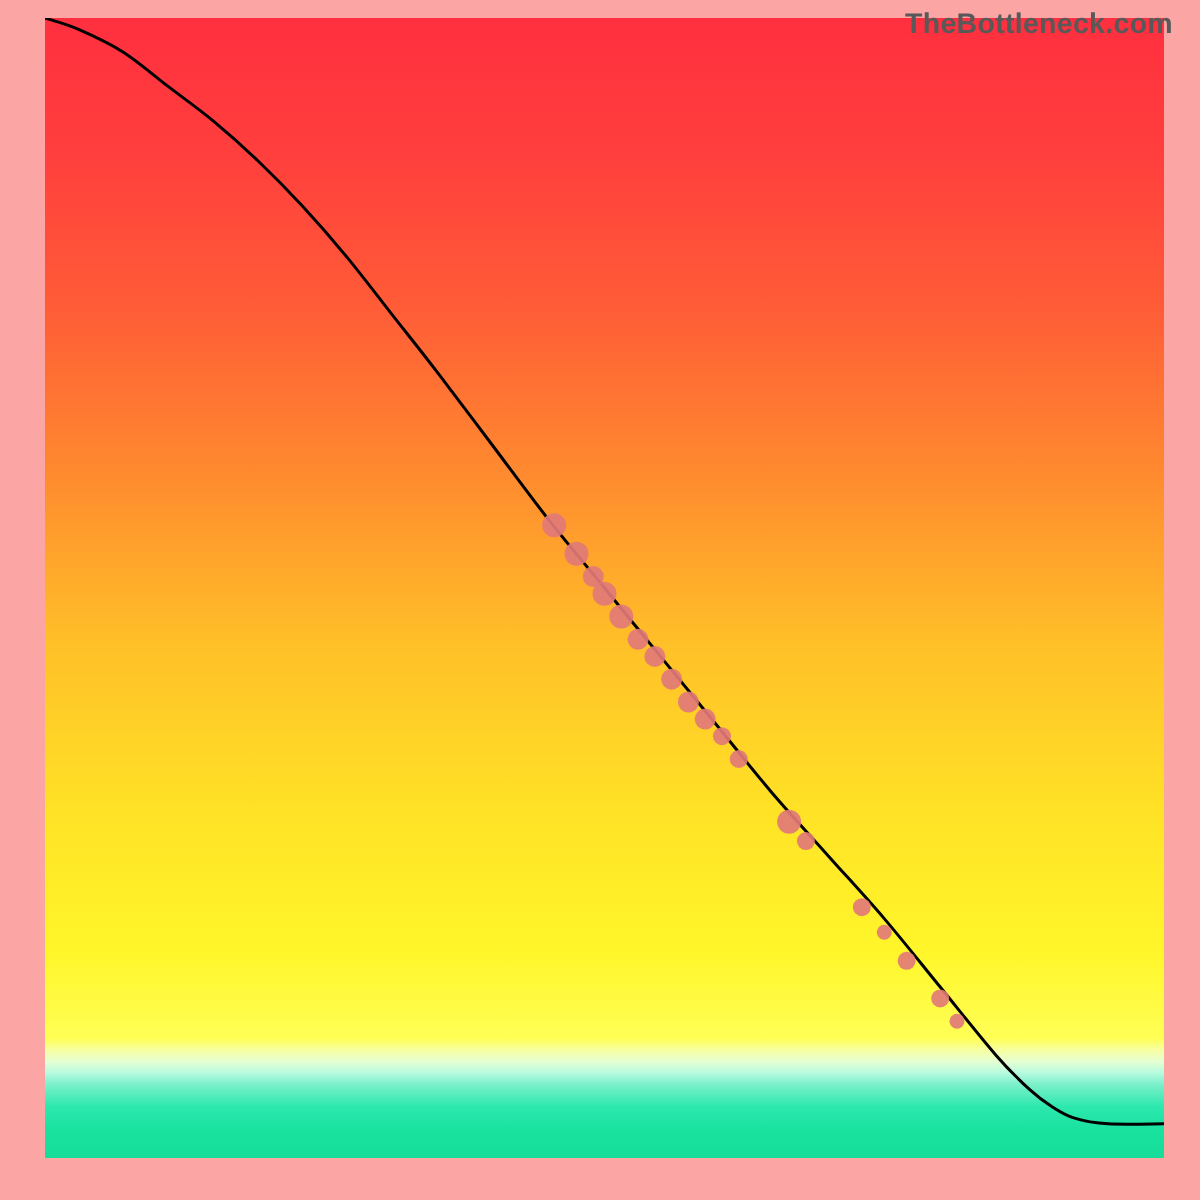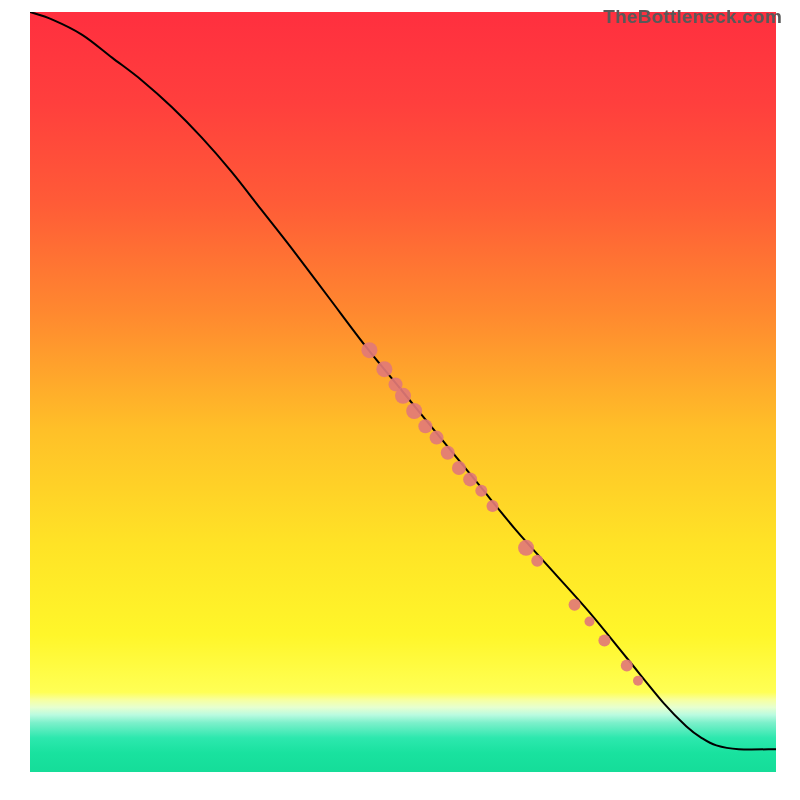--- a/index.html
+++ b/index.html
@@ -8,21 +8,21 @@
     width: 800px;
     height: 800px;
     overflow: hidden;
     font-family: Arial, Helvetica, sans-serif;
     background: #000;
   }
   .stage {
     position: relative;
     width: 800px;
     height: 800px;
-    background: #ffffff;
+    background: #fca5a5;
   }
   .plot-area {
     position: absolute;
     box-sizing: border-box;
   }
   .gradient-bg {
     position: absolute;
     left: 0;
     top: 0;
     right: 0;

